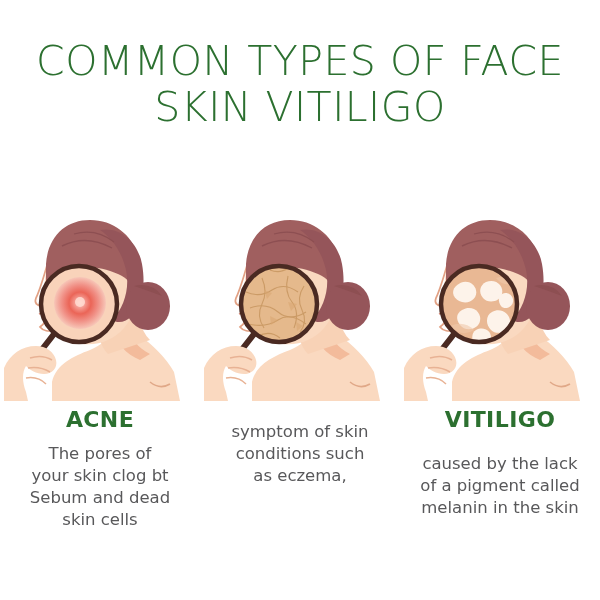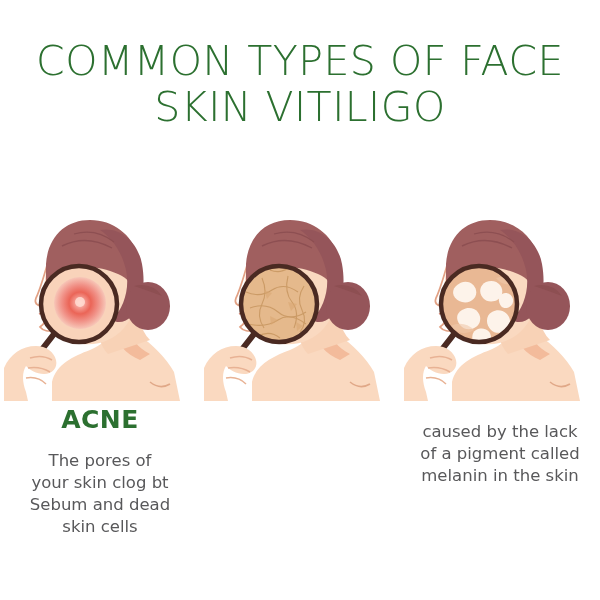--- a/index.html
+++ b/index.html
@@ -53,38 +53,38 @@
   }
   .illus {
     width: 200px;
     height: 215px;
     display: block;
   }
   .label {
     color: #2c7030;
     font-family: "DejaVu Sans", sans-serif;
     font-weight: bold;
-    font-size: 25px;
+    font-size: 22px;
     letter-spacing: 0.4px;
     line-height: 27px;
     margin-top: 5px;
     text-align: center;
   }
   .desc {
     color: #58585a;
     font-family: "DejaVu Sans", sans-serif;
     font-weight: 400;
     font-size: 16.5px;
     line-height: 22px;
     text-align: center;
     width: 186px;
     margin-top: 12px;
     white-space: pre-line;
   }
-  .col-acne .desc { margin-top: 17px; }
+  .col-acne .desc { margin-top: 10px; }
   .col-dryness .desc { margin-top: 20px; }
   .col-vitiligo .desc { margin-top: 20px; width: 196px; }
 </style>
 </head>
 <body>
 
 <div class="poster">
 
   <div class="title-block">
     <span class="title-line">COMMON TYPES OF FACE</span>
@@ -233,20 +233,23 @@
         <path d="M54 148 L40 166" stroke="#4a2a22" stroke-width="6" stroke-linecap="round"></path>
 
         <path d="M4 215 L4 182 C10 168 22 160 36 160 C46 160 54 166 56 174
                  C58 182 52 188 44 188 C36 188 30 184 26 180
                  C22 186 22 196 26 206 L28 215 Z" fill="#fad9c0"></path>
         <path d="M30 172 q12 -4 22 2" stroke="#e8b294" stroke-width="1.5" fill="none"></path>
         <path d="M28 182 q12 -2 22 4" stroke="#e8b294" stroke-width="1.5" fill="none"></path>
         <path d="M26 192 q12 -2 20 6" stroke="#e8b294" stroke-width="1.5" fill="none"></path>
       </svg>
 
+      <div class="desc">symptom of skin
+conditions such
+as eczema,</div>
     </div>
 
     <div class="column col-vitiligo">
       <svg class="illus" viewBox="0 0 200 215">
         <defs>
           <clipPath id="lensClipV">
               <circle cx="79" cy="118" r="38"></circle>
             </clipPath>
         </defs>
 
@@ -302,19 +305,20 @@
         <path d="M54 148 L40 166" stroke="#4a2a22" stroke-width="6" stroke-linecap="round"></path>
 
         <path d="M4 215 L4 182 C10 168 22 160 36 160 C46 160 54 166 56 174
                  C58 182 52 188 44 188 C36 188 30 184 26 180
                  C22 186 22 196 26 206 L28 215 Z" fill="#fad9c0"></path>
         <path d="M30 172 q12 -4 22 2" stroke="#e8b294" stroke-width="1.5" fill="none"></path>
         <path d="M28 182 q12 -2 22 4" stroke="#e8b294" stroke-width="1.5" fill="none"></path>
         <path d="M26 192 q12 -2 20 6" stroke="#e8b294" stroke-width="1.5" fill="none"></path>
       </svg>
 
+      <div class="label">VITILIGO</div>
       <div class="desc">caused by the lack
 of a pigment called
 melanin in the skin</div>
     </div>
 
   </div>
 </div>
 
 </body></html>

